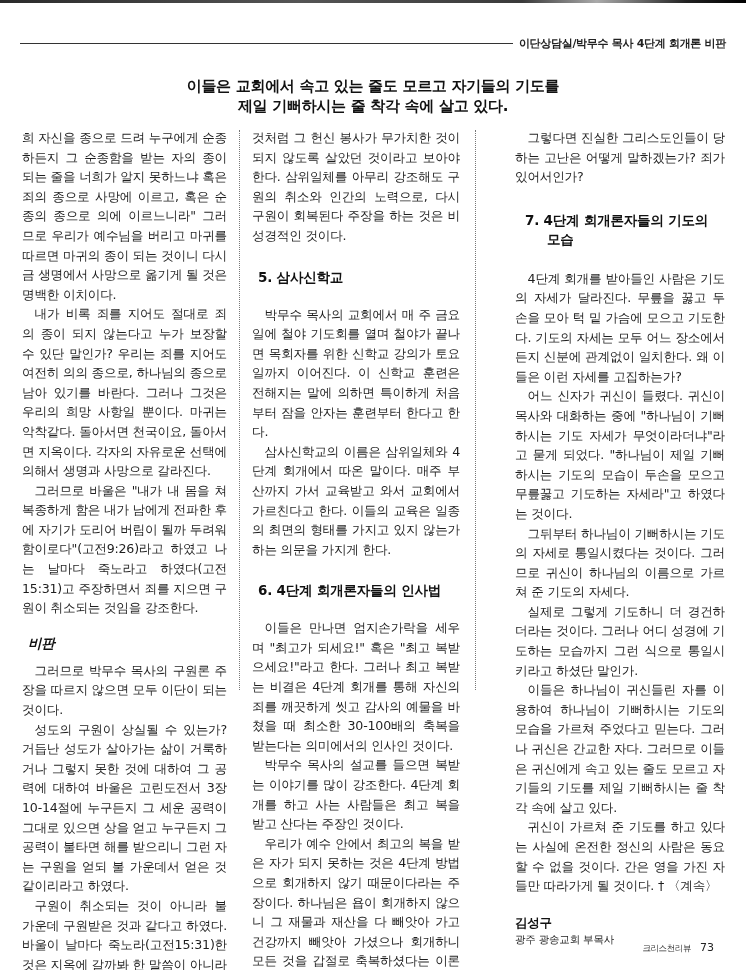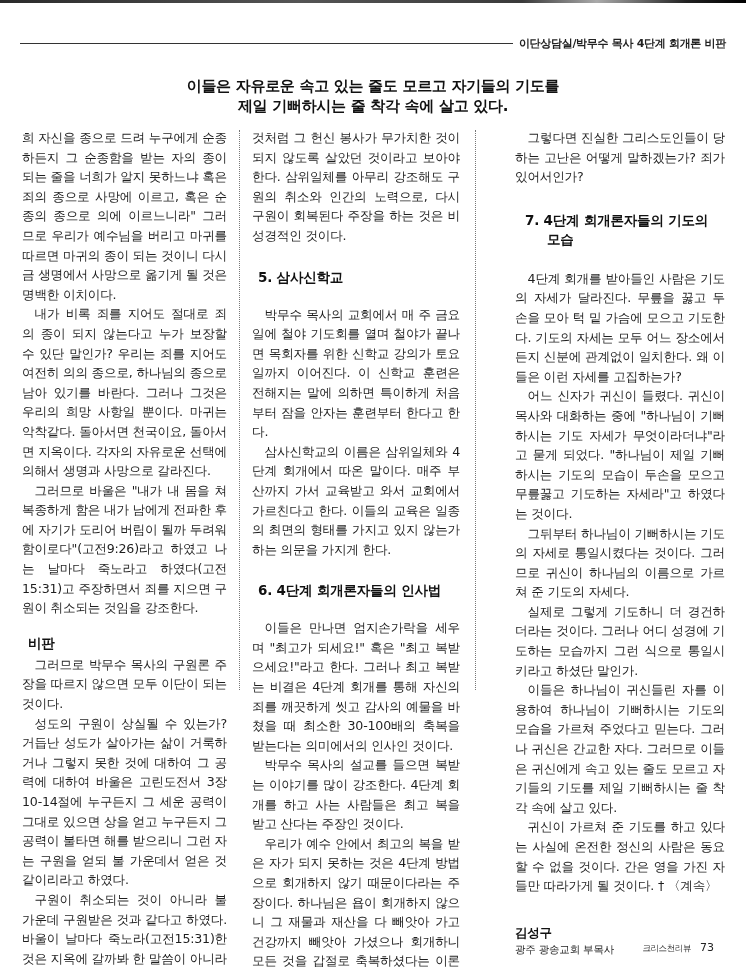--- a/index.html
+++ b/index.html
@@ -33,52 +33,52 @@
   }
   .col-1 { left: 22px; width: 205px; }
   .col-2 { left: 252px; width: 208px; }
   .col-3 { left: 515px; width: 210px; }
 
   .col p { text-indent: 1em; }
   .col p.noindent { text-indent: 0; }
   .col h3 {
     font-size: 13.5px; font-weight: bold; line-height: 19px; margin: 22px 0 18px 6px; color: #111;
   }
-  .col h3.sub { margin-top: 16px; margin-bottom: 2px; }
+  .col h3.sub { margin-top: 16px; margin-bottom: 8px; font-style: italic; }
   .col h3.twoline { margin: 24px 0 20px 10px; }
   .col h3.twoline .h-line2 { display: block; padding-left: 22px; }
 
   .sep {
     position: absolute; width: 0; border-left: 1px dotted #777;
   }
   .sep-1 { left: 239px; top: 130px; height: 560px; }
   .sep-2 { left: 475px; top: 130px; height: 560px; }
 
-  .author { margin-top: 28px; }
+  .author { margin-top: 18px; }
   .author-name { font-size: 12.5px; font-weight: bold; line-height: 18px; color: #111; }
   .author-affil { font-size: 10.5px; line-height: 14px; color: #222; }
 
   .footer {
     position: absolute; right: 32px; top: 941px; display: flex; align-items: baseline; gap: 9px;
   }
   .footer-mag { font-size: 8.5px; color: #333; letter-spacing: -0.4px; }
   .footer-page { font-size: 11px; color: #222; }
 </style>
 </head>
 <body>
 
 <div class="top-edge"></div>
 
 <div class="header">
   <div class="header-rule"></div>
   <span class="header-title">이단상담실/박무수 목사 4단계 회개론 비판</span>
 </div>
 
 <div class="pull-quote">
-  <div>이들은 자유로운 속고 있는 줄도 모르고 자기들의 기도를</div>
+  <div>이들은 교회에서 속고 있는 줄도 모르고 자기들의 기도를</div>
   <div>제일 기뻐하시는 줄 착각 속에 살고 있다.</div>
 </div>
 
 <div class="sep sep-1"></div>
 <div class="sep sep-2"></div>
 
 <div class="col col-1">
   <p class="noindent">희 자신을 종으로 드려 누구에게 순종하든지 그 순종함을 받는 자의 종이 되는 줄을 너희가 알지 못하느냐 혹은 죄의 종으로 사망에 이르고, 혹은 순종의 종으로 의에 이르느니라" 그러므로 우리가 예수님을 버리고 마귀를 따르면 마귀의 종이 되는 것이니 다시금 생명에서 사망으로 옮기게 될 것은 명백한 이치이다.</p>
   <p>내가 비록 죄를 지어도 절대로 죄의 종이 되지 않는다고 누가 보장할 수 있단 말인가? 우리는 죄를 지어도 여전히 의의 종으로, 하나님의 종으로 남아 있기를 바란다. 그러나 그것은 우리의 희망 사항일 뿐이다. 마귀는 악착같다. 돌아서면 천국이요, 돌아서면 지옥이다. 각자의 자유로운 선택에 의해서 생명과 사망으로 갈라진다.</p>
   <p>그러므로 바울은 "내가 내 몸을 쳐 복종하게 함은 내가 남에게 전파한 후에 자기가 도리어 버림이 될까 두려워함이로다"(고전9:26)라고 하였고 나는 날마다 죽노라고 하였다(고전15:31)고 주장하면서 죄를 지으면 구원이 취소되는 것임을 강조한다.</p>

